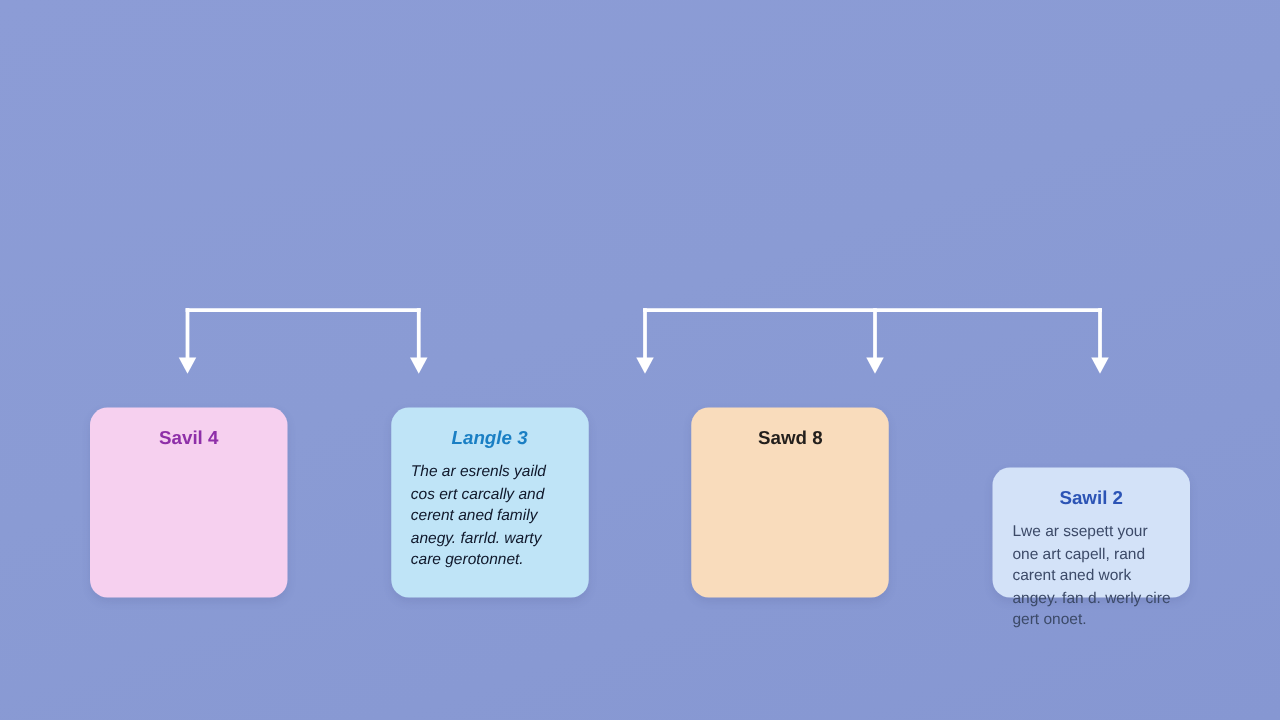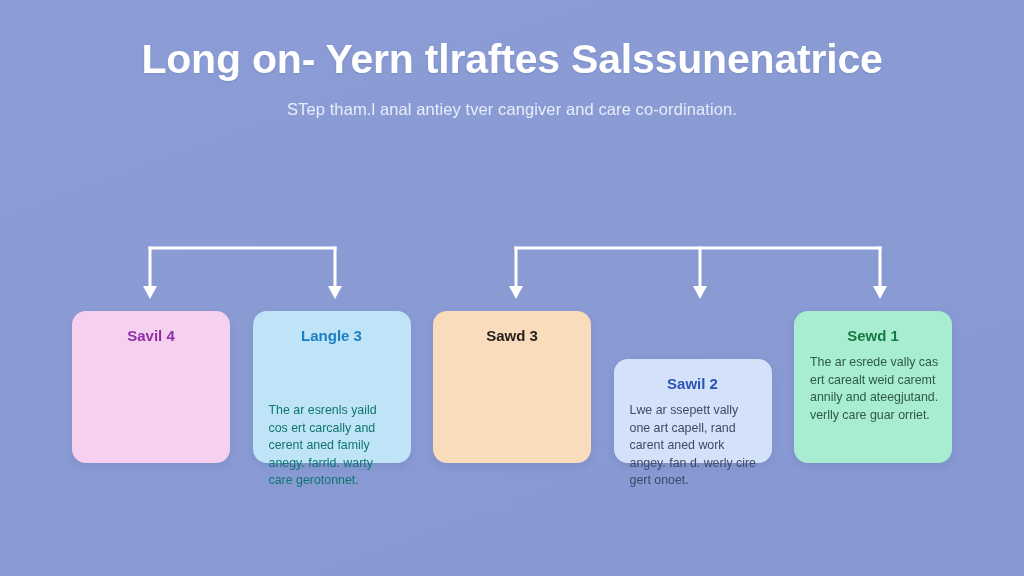--- a/index.html
+++ b/index.html
@@ -54,21 +54,21 @@
     top: 0;
     width: 1024px;
     height: 576px;
     pointer-events: none;
   }
 
   
   .cards-row {
     position: absolute;
     left: 72px;
-    top: 311px;
+    top: 326px;
     width: 880px;
     height: 152px;
     display: flex;
     justify-content: space-between;
     align-items: stretch;
   }
   .card {
     width: 158px;
     box-sizing: border-box;
     border-radius: 14px;
@@ -94,24 +94,20 @@
     width: 100%;
     padding-left: 3px;
     box-sizing: border-box;
   }
 </style>
 </head>
 <body>
 
 <div class="canvas">
 
-  <div class="header">
-    <h1 class="page-title">Long on- Yern tlraftes Salssunenatrice</h1>
-    <p class="page-subtitle">STep tham.l anal antiey tver cangiver and care co-ordination.</p>
-  </div>
 
   <svg class="connectors" viewBox="0 0 1024 576" width="1024" height="576">
     <g stroke="#ffffff" stroke-width="3" fill="none" stroke-linecap="square">
       <path d="M150,248 L335,248"></path>
       <path d="M150,248 L150,288"></path>
       <path d="M335,248 L335,288"></path>
     </g>
     <polygon points="143,286 157,286 150,299" fill="#ffffff"></polygon>
     <polygon points="328,286 342,286 335,299" fill="#ffffff"></polygon>
 
@@ -125,33 +121,29 @@
     <polygon points="693,286 707,286 700,299" fill="#ffffff"></polygon>
     <polygon points="873,286 887,286 880,299" fill="#ffffff"></polygon>
   </svg>
 
   <div class="cards-row">
 
     <div class="card" style="background: rgb(246, 208, 239);">
       <div class="card-title" style="color: rgb(142, 47, 168);">Savil 4</div>
     </div>
 
-    <div class="card" style="background: rgb(191, 228, 247);">
+    <div class="card" style="background: rgb(191, 228, 247); font-style: italic;">
       <div class="card-title" style="color: rgb(26, 127, 196);">Langle 3</div>
-      <div class="card-body" style="color: #0f766e; margin-top: 48px;">The ar esrenls yaild cos ert carcally and cerent aned family anegy. farrld. warty care gerotonnet.</div>
+      <div class="card-body" style="color: #0f172a;">The ar esrenls yaild cos ert carcally and cerent aned family anegy. farrld. warty care gerotonnet.</div>
     </div>
 
     <div class="card" style="background: rgb(249, 220, 188);">
-      <div class="card-title" style="color: rgb(35, 31, 28);">Sawd 3</div>
+      <div class="card-title" style="color: rgb(35, 31, 28);">Sawd 8</div>
     </div>
 
     <div class="card" style="background: rgb(211, 226, 248); margin-top: 48px;">
       <div class="card-title" style="color: rgb(44, 84, 181);">Sawil 2</div>
-      <div class="card-body" style="color: rgb(60, 74, 104);">Lwe ar ssepett vally one art capell, rand carent aned work angey. fan d. werly cire gert onoet.</div>
+      <div class="card-body" style="color: rgb(60, 74, 104);">Lwe ar ssepett your one art capell, rand carent aned work angey. fan d. werly cire gert onoet.</div>
     </div>
 
-    <div class="card" style="background: rgb(168, 237, 210);">
-      <div class="card-title" style="color: rgb(21, 122, 63);">Sewd 1</div>
-      <div class="card-body" style="color: rgb(47, 90, 70);">The ar esrede vally cas ert carealt weid caremt annily and ateegjutand. verlly care guar orriet.</div>
-    </div>
 
   </div>
 </div>
 
 </body></html>

